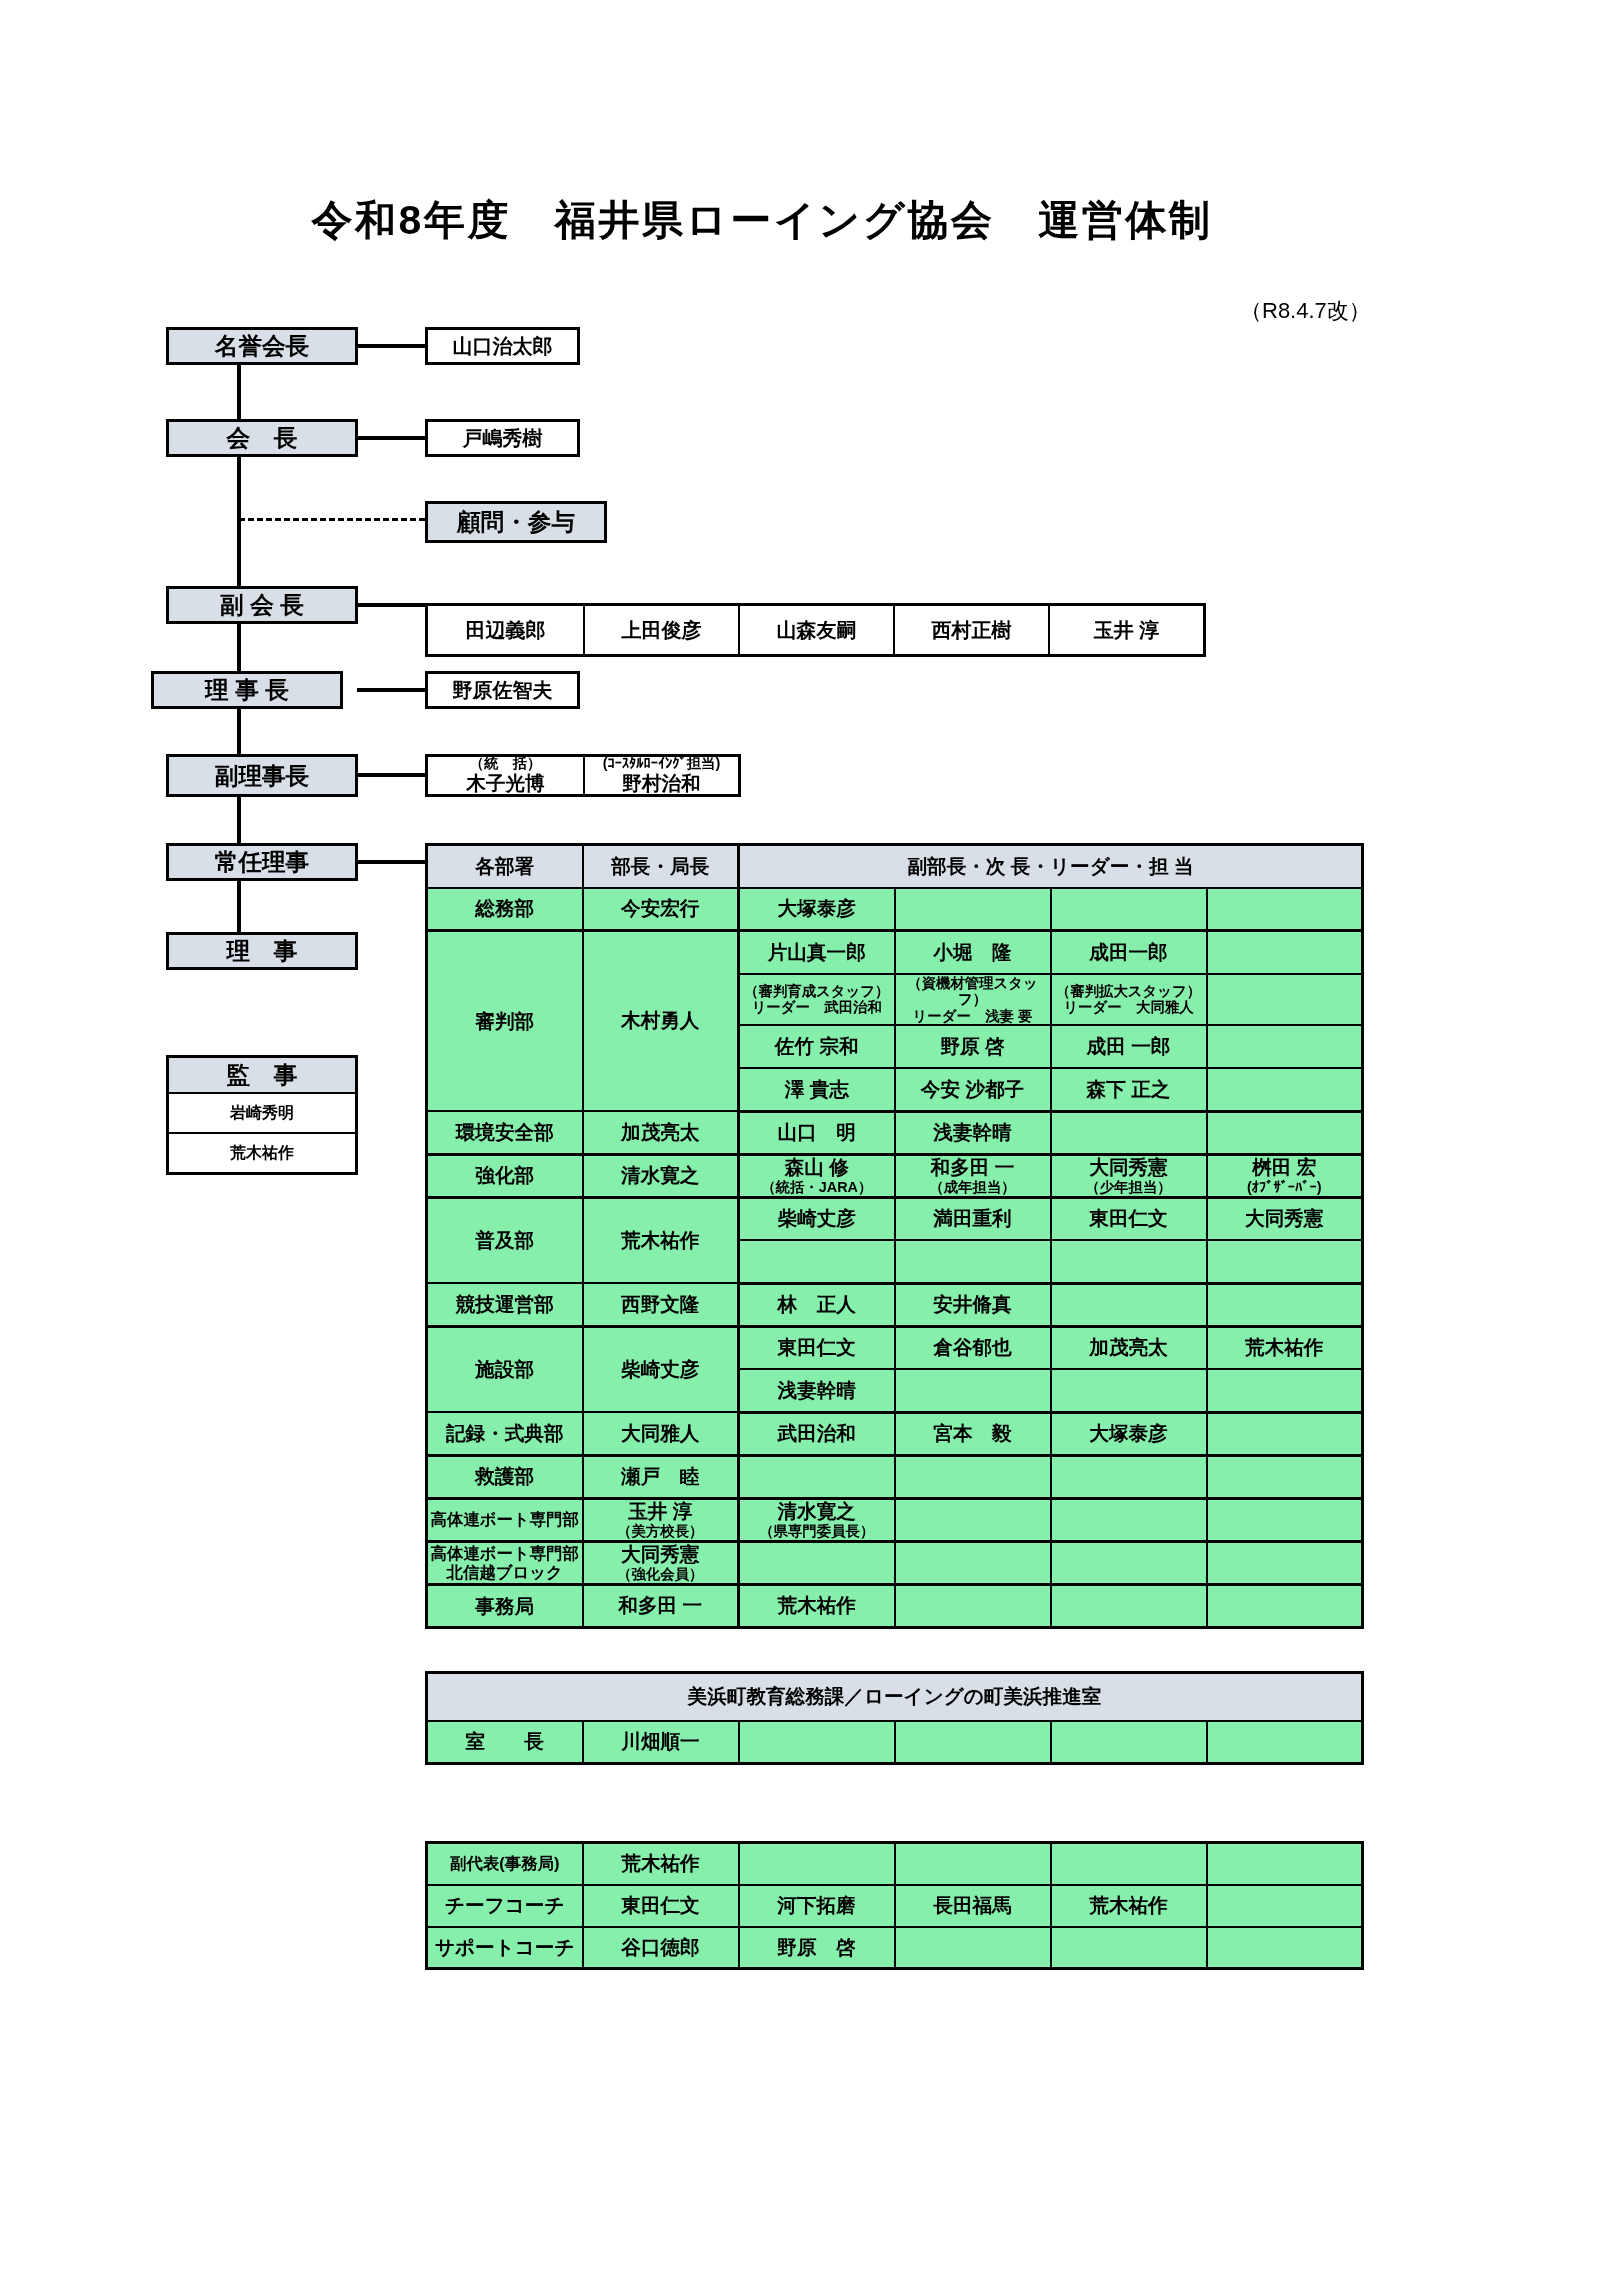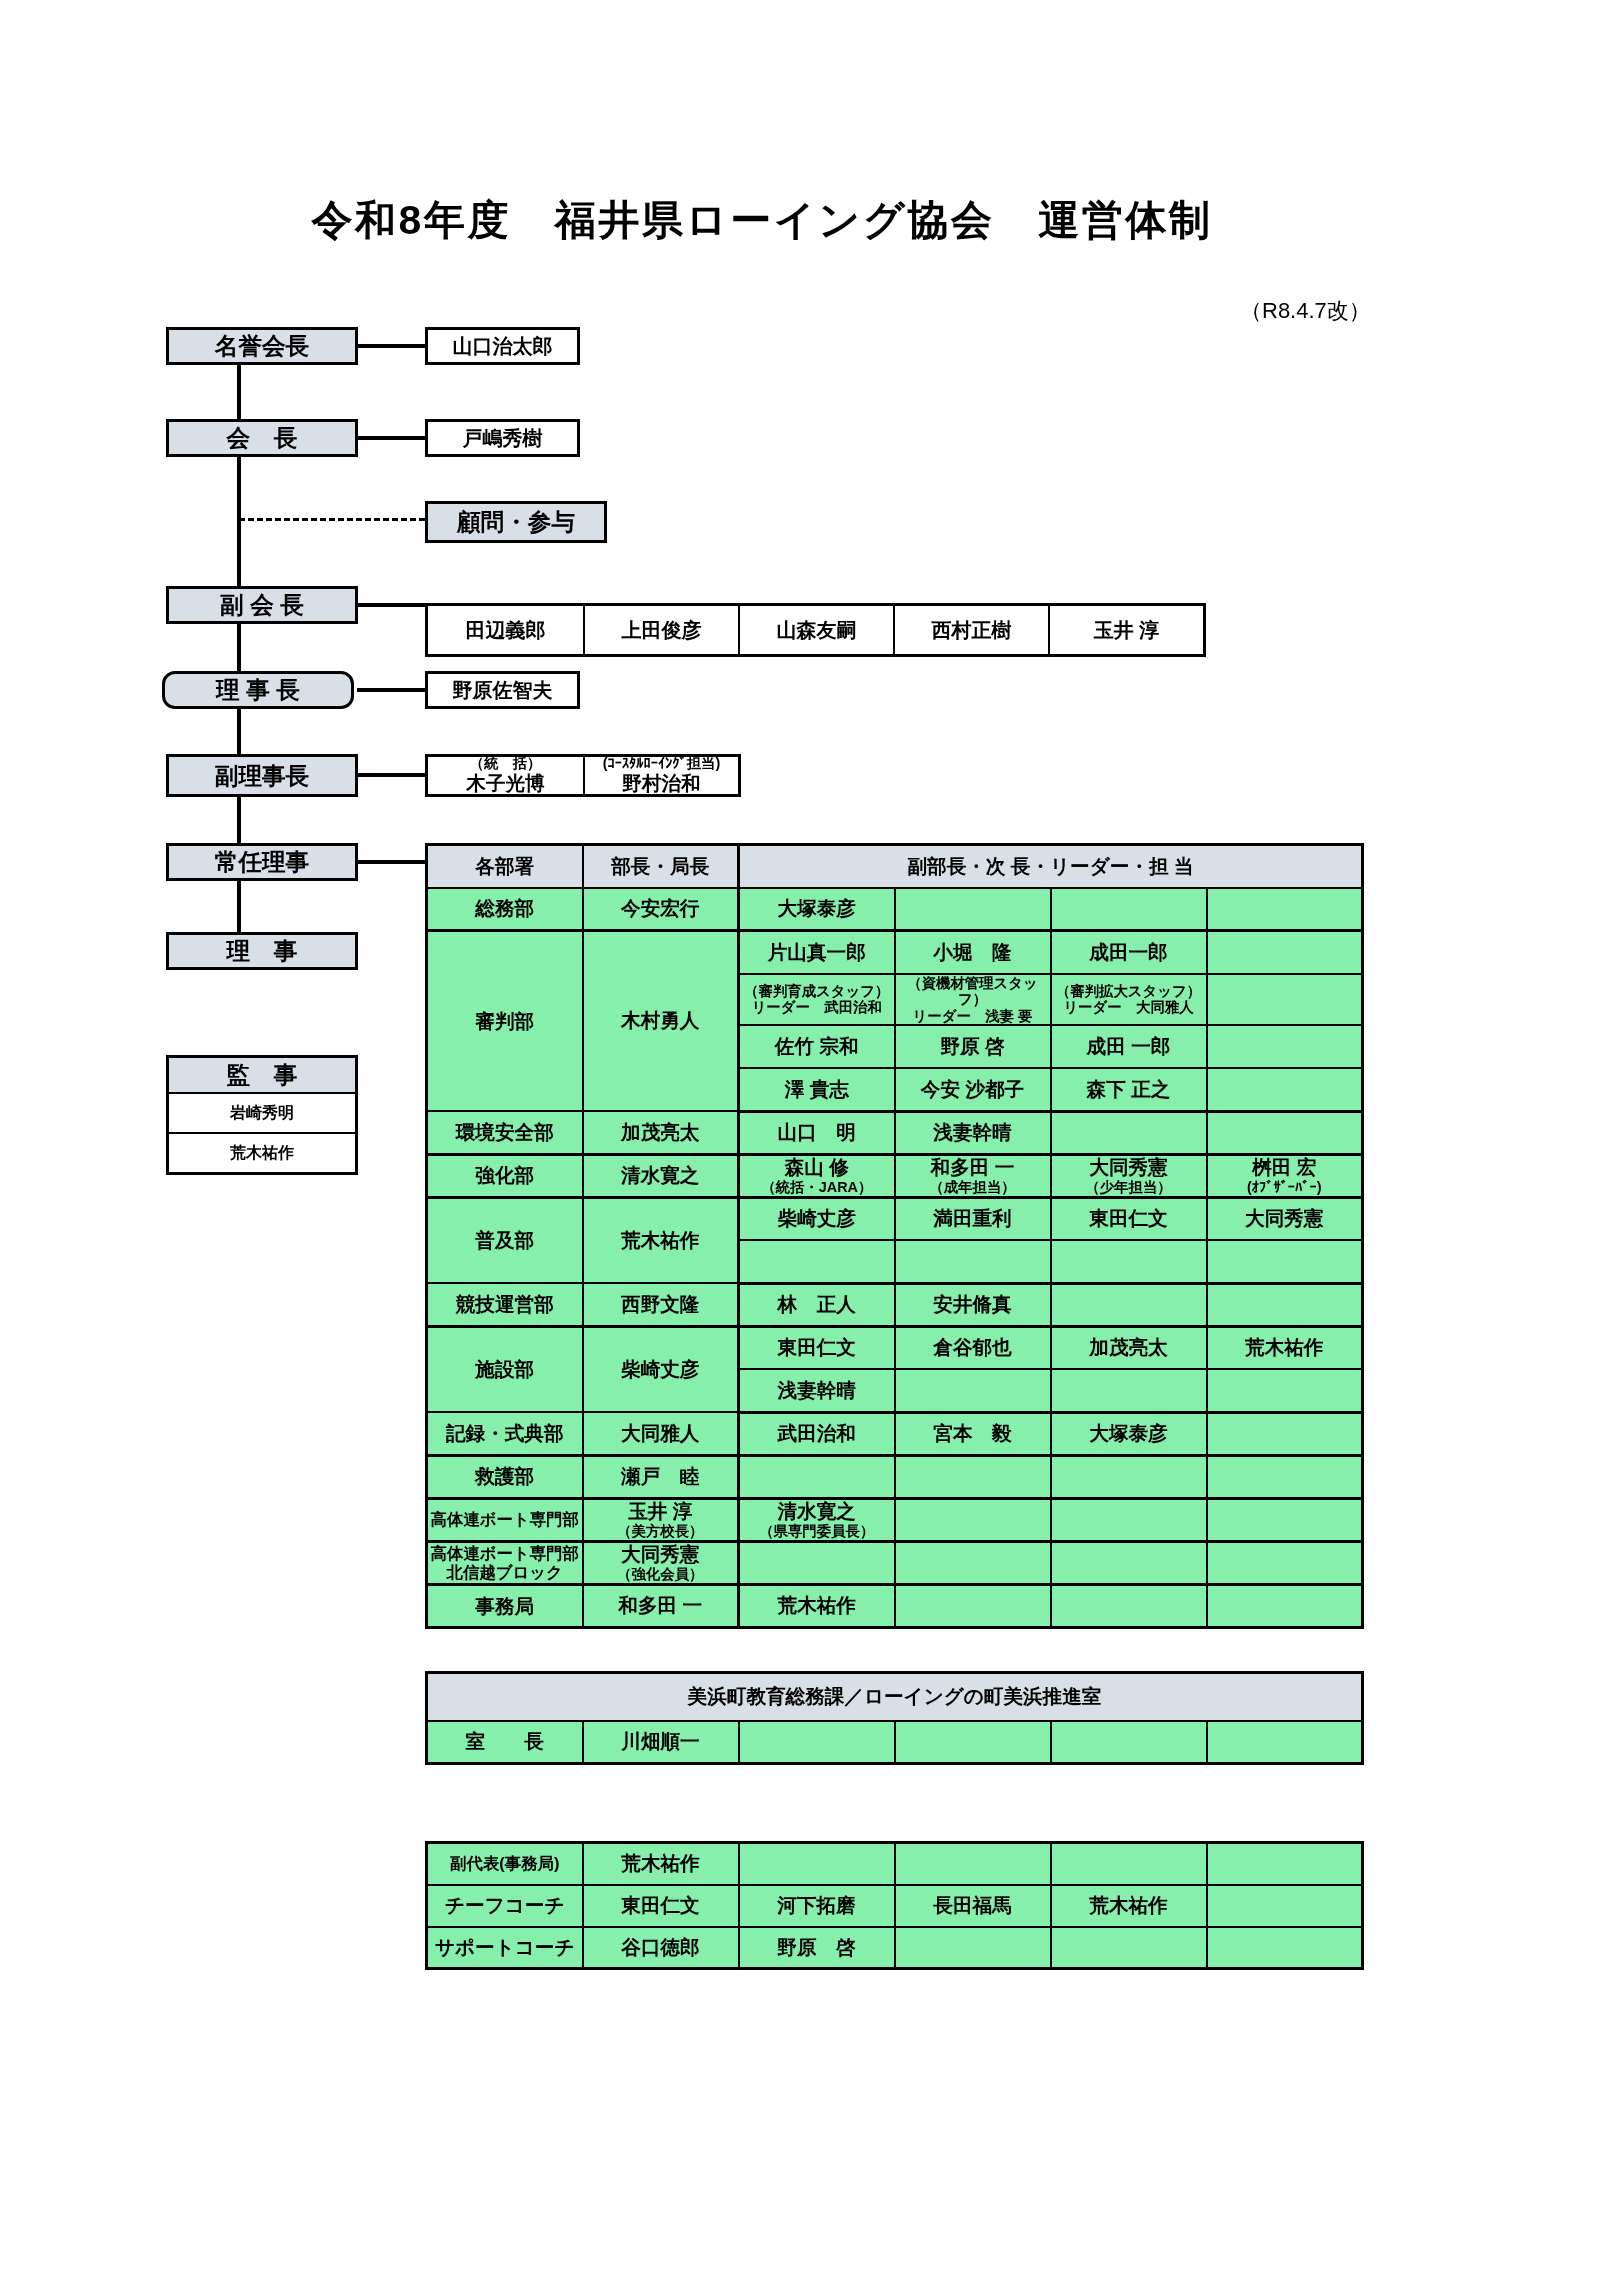--- a/index.html
+++ b/index.html
@@ -24,21 +24,21 @@
   .nm{font-size:19.6px;font-weight:bold;line-height:1.2;}
 
   
   #b-hon  {left:166px;top:327px;width:192px;height:38px;}
   #n-hon  {left:425px;top:327px;width:155px;height:38px;}
   #b-cha  {left:166px;top:419px;width:192px;height:38px;}
   #n-cha  {left:425px;top:419px;width:155px;height:38px;}
   #b-adv  {left:425px;top:501px;width:182px;height:42px;}
   #b-vch  {left:166px;top:586px;width:192px;height:38px;}
   #n-vch  {left:425px;top:586px;height:54px;margin-top:17px;}
-  #b-pre  {left:162px;top:671px;width:192px;height:38px;border-radius:13px;}
+  #b-pre  {left:151px;top:671px;width:192px;height:38px;}
   #n-pre  {left:425px;top:671px;width:155px;height:38px;}
   #b-vpr  {left:166px;top:754px;width:192px;height:43px;}
   #n-vpr  {left:425px;top:754px;height:43px;}
   #b-exe  {left:166px;top:843px;width:192px;height:38px;}
   #b-dir  {left:166px;top:932px;width:192px;height:38px;}
   #aud    {left:166px;top:1055px;width:192px;border:3.3px solid #000;background:#fff;}
   #aud .hd{height:34px;background:var(--fill,#d9dfe7);display:flex;align-items:center;justify-content:center;
            font-size:23.6px;font-weight:bold;border-bottom:2.6px solid #000;}
   #aud .rw{height:38px;display:flex;align-items:center;justify-content:center;font-size:16px;font-weight:bold;}
   #aud .rw + .rw{border-top:2.6px solid #000;}

